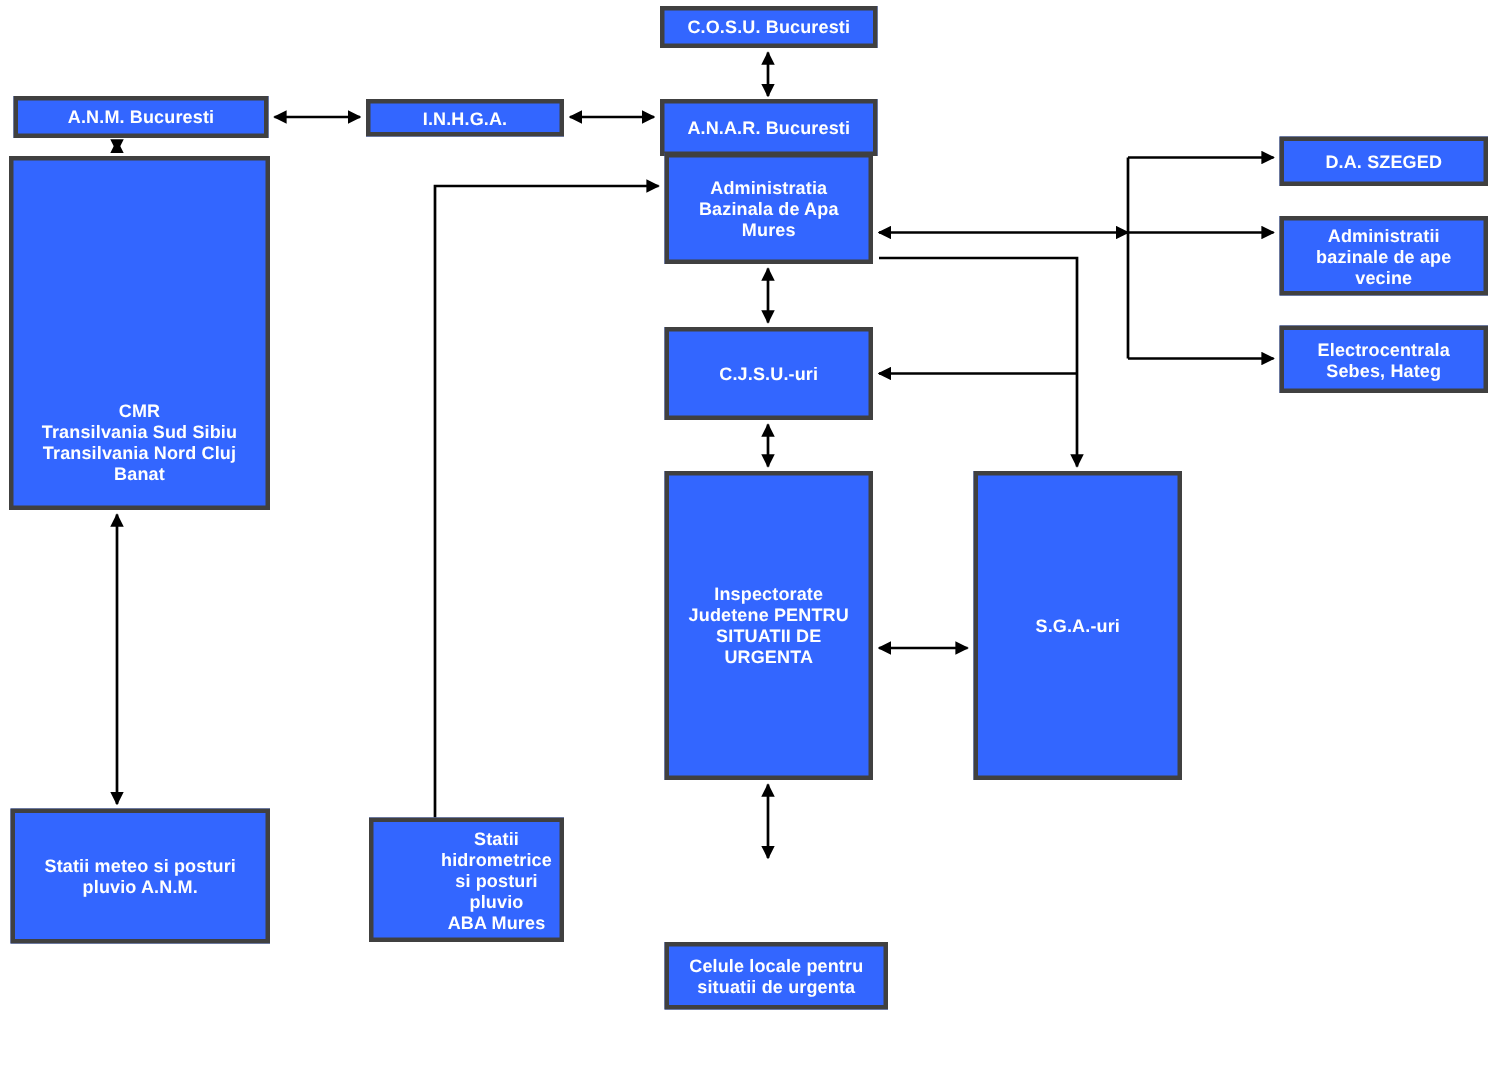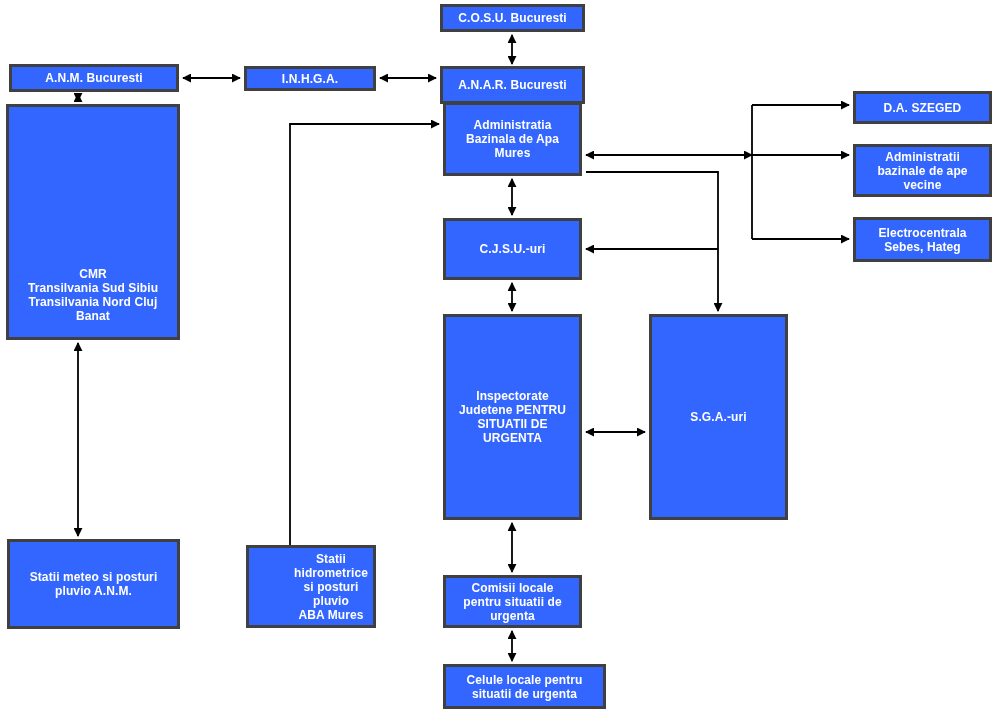--- a/index.html
+++ b/index.html
@@ -178,24 +178,19 @@
     <span class="lbl">Statii meteo si posturi
 pluvio A.N.M.</span>
   </div>
 
   <div class="node" style="left:246px;top:545px;width:130px;height:83px;padding-left:40px;">
     <span class="lbl">Statii hidrometrice
 si posturi pluvio
 ABA Mures</span>
   </div>
 
-  <div class="node" style="left:443px;top:575px;width:139px;height:53px;">
-    <span class="lbl">Comisii locale
-pentru situatii de
-urgenta</span>
-  </div>
 
-  <div class="node" style="left:443px;top:664px;width:163px;height:45px;">
+  <div class="node" style="left:443px;top:628px;width:149px;height:45px;">
     <span class="lbl">Celule locale pentru
 situatii de urgenta</span>
   </div>
 
 </div>
 
 </body></html>

